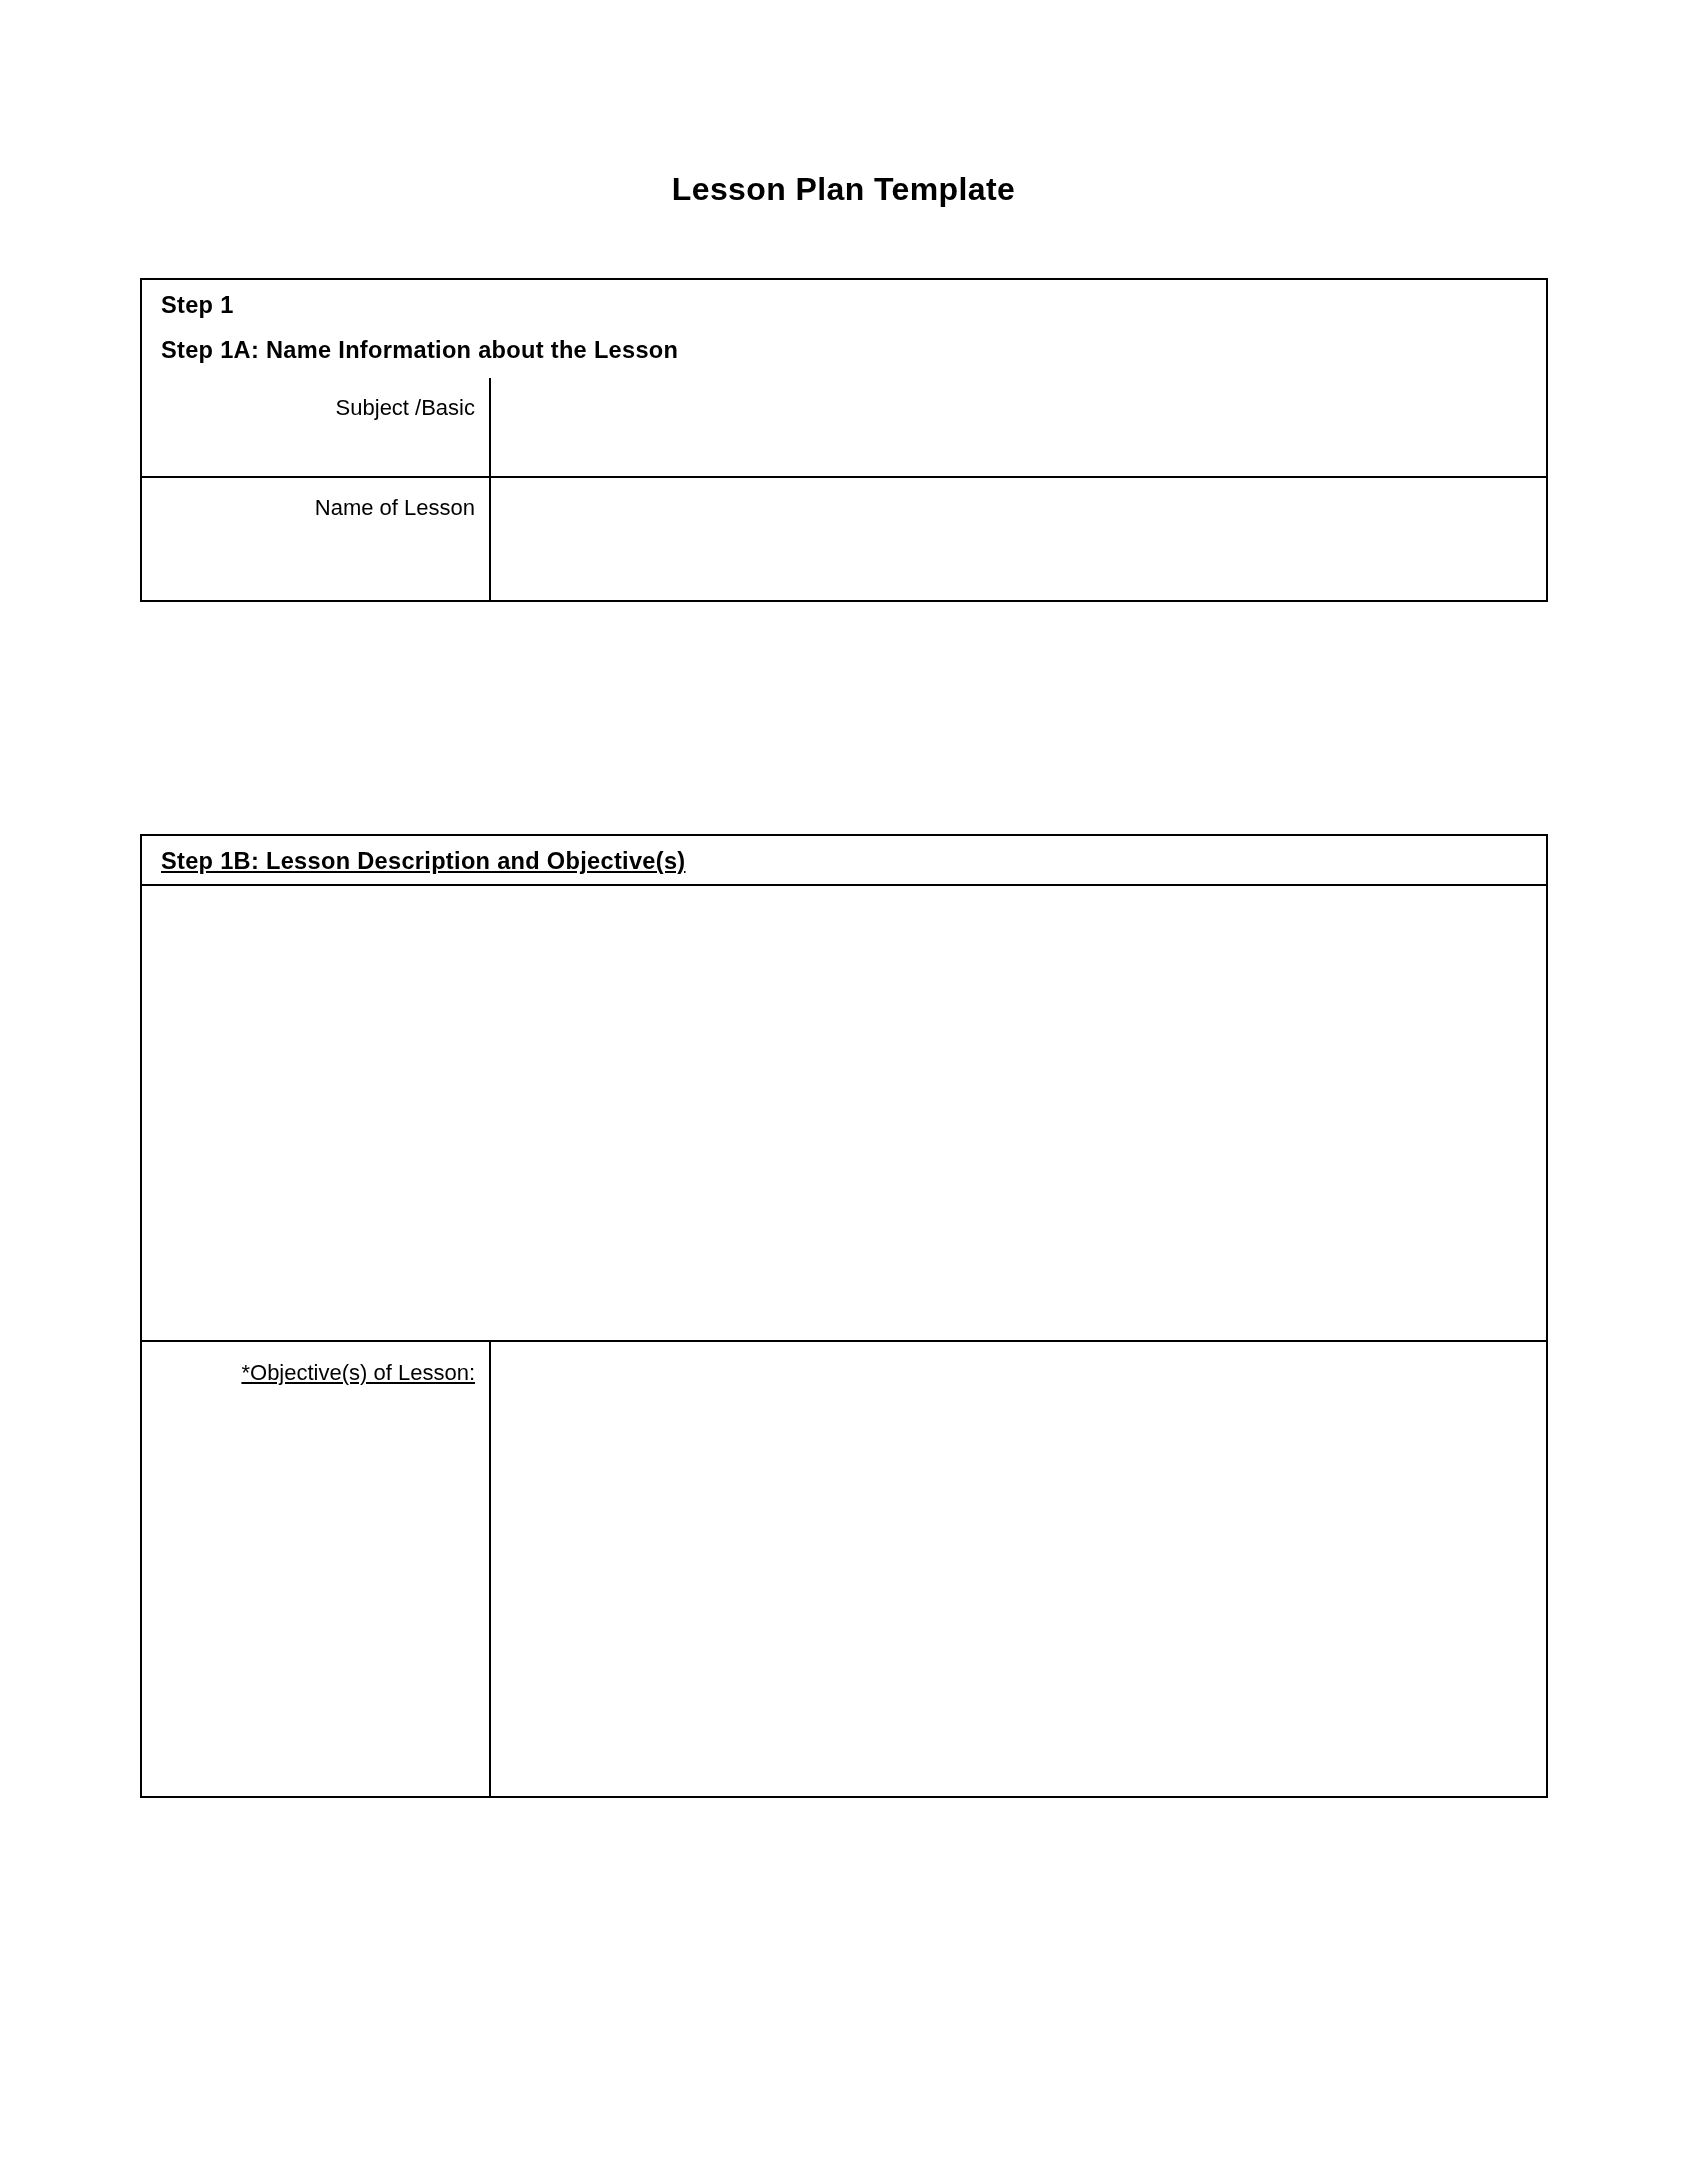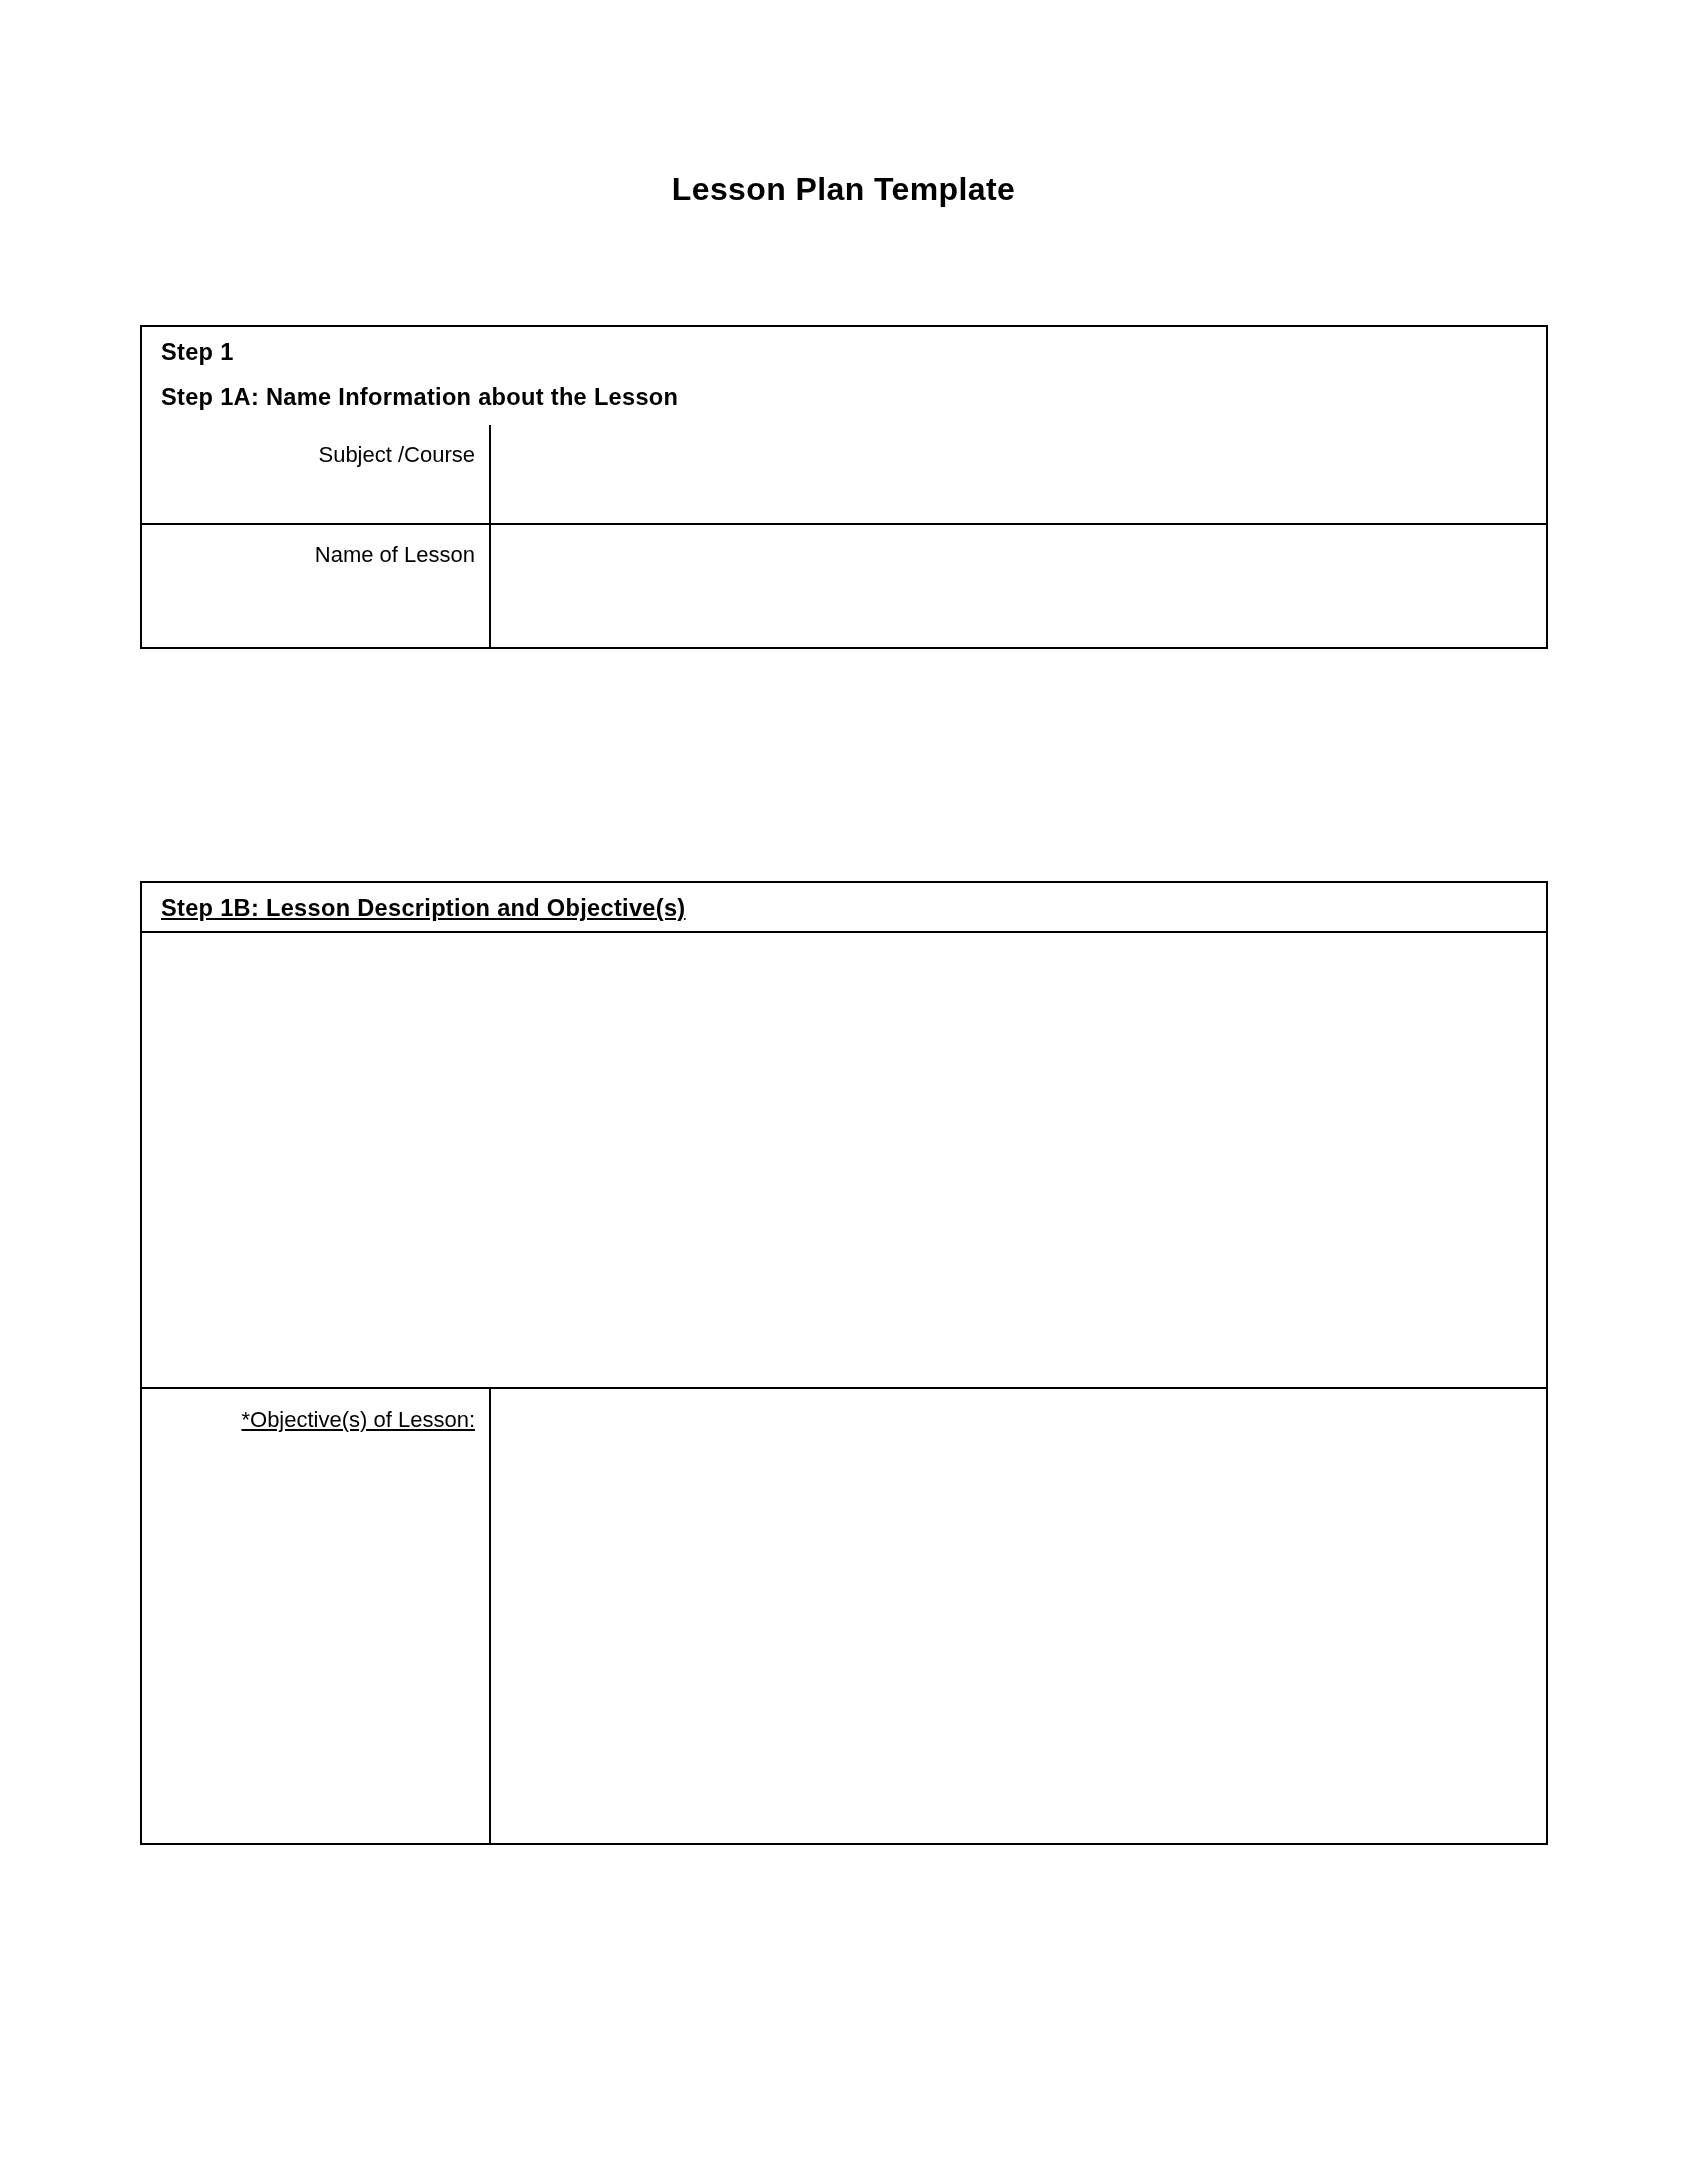--- a/index.html
+++ b/index.html
@@ -29,21 +29,20 @@
     text-align: center;
     font-size: 32px;
     font-weight: bold;
     letter-spacing: 0.4px;
   }
   .table-block {
     position: absolute;
     border: 2.6px solid #000000;
     box-sizing: border-box;
     background: #ffffff;
-    margin-top: 47px;
   }
   #step1-table {
     left: 140px;
     top: 278px;
     width: 1408px;
   }
   #step1b-table {
     left: 140px;
     top: 834px;
     width: 1408px;
@@ -107,21 +106,21 @@
 
     <div class="row">
       <div class="header-cell">Step 1</div>
     </div>
 
     <div class="plain-row">
       <div class="header-cell tight">Step 1A: Name Information about the Lesson</div>
     </div>
 
     <div class="row">
-      <div class="label-cell h-subject">Subject /Course</div>
+      <div class="label-cell h-subject">Subject /Basic</div>
       <div class="value-cell h-subject"></div>
     </div>
 
     <div class="row">
       <div class="label-cell h-name">Name of Lesson</div>
       <div class="value-cell h-name"></div>
     </div>
 
   </div>
 

